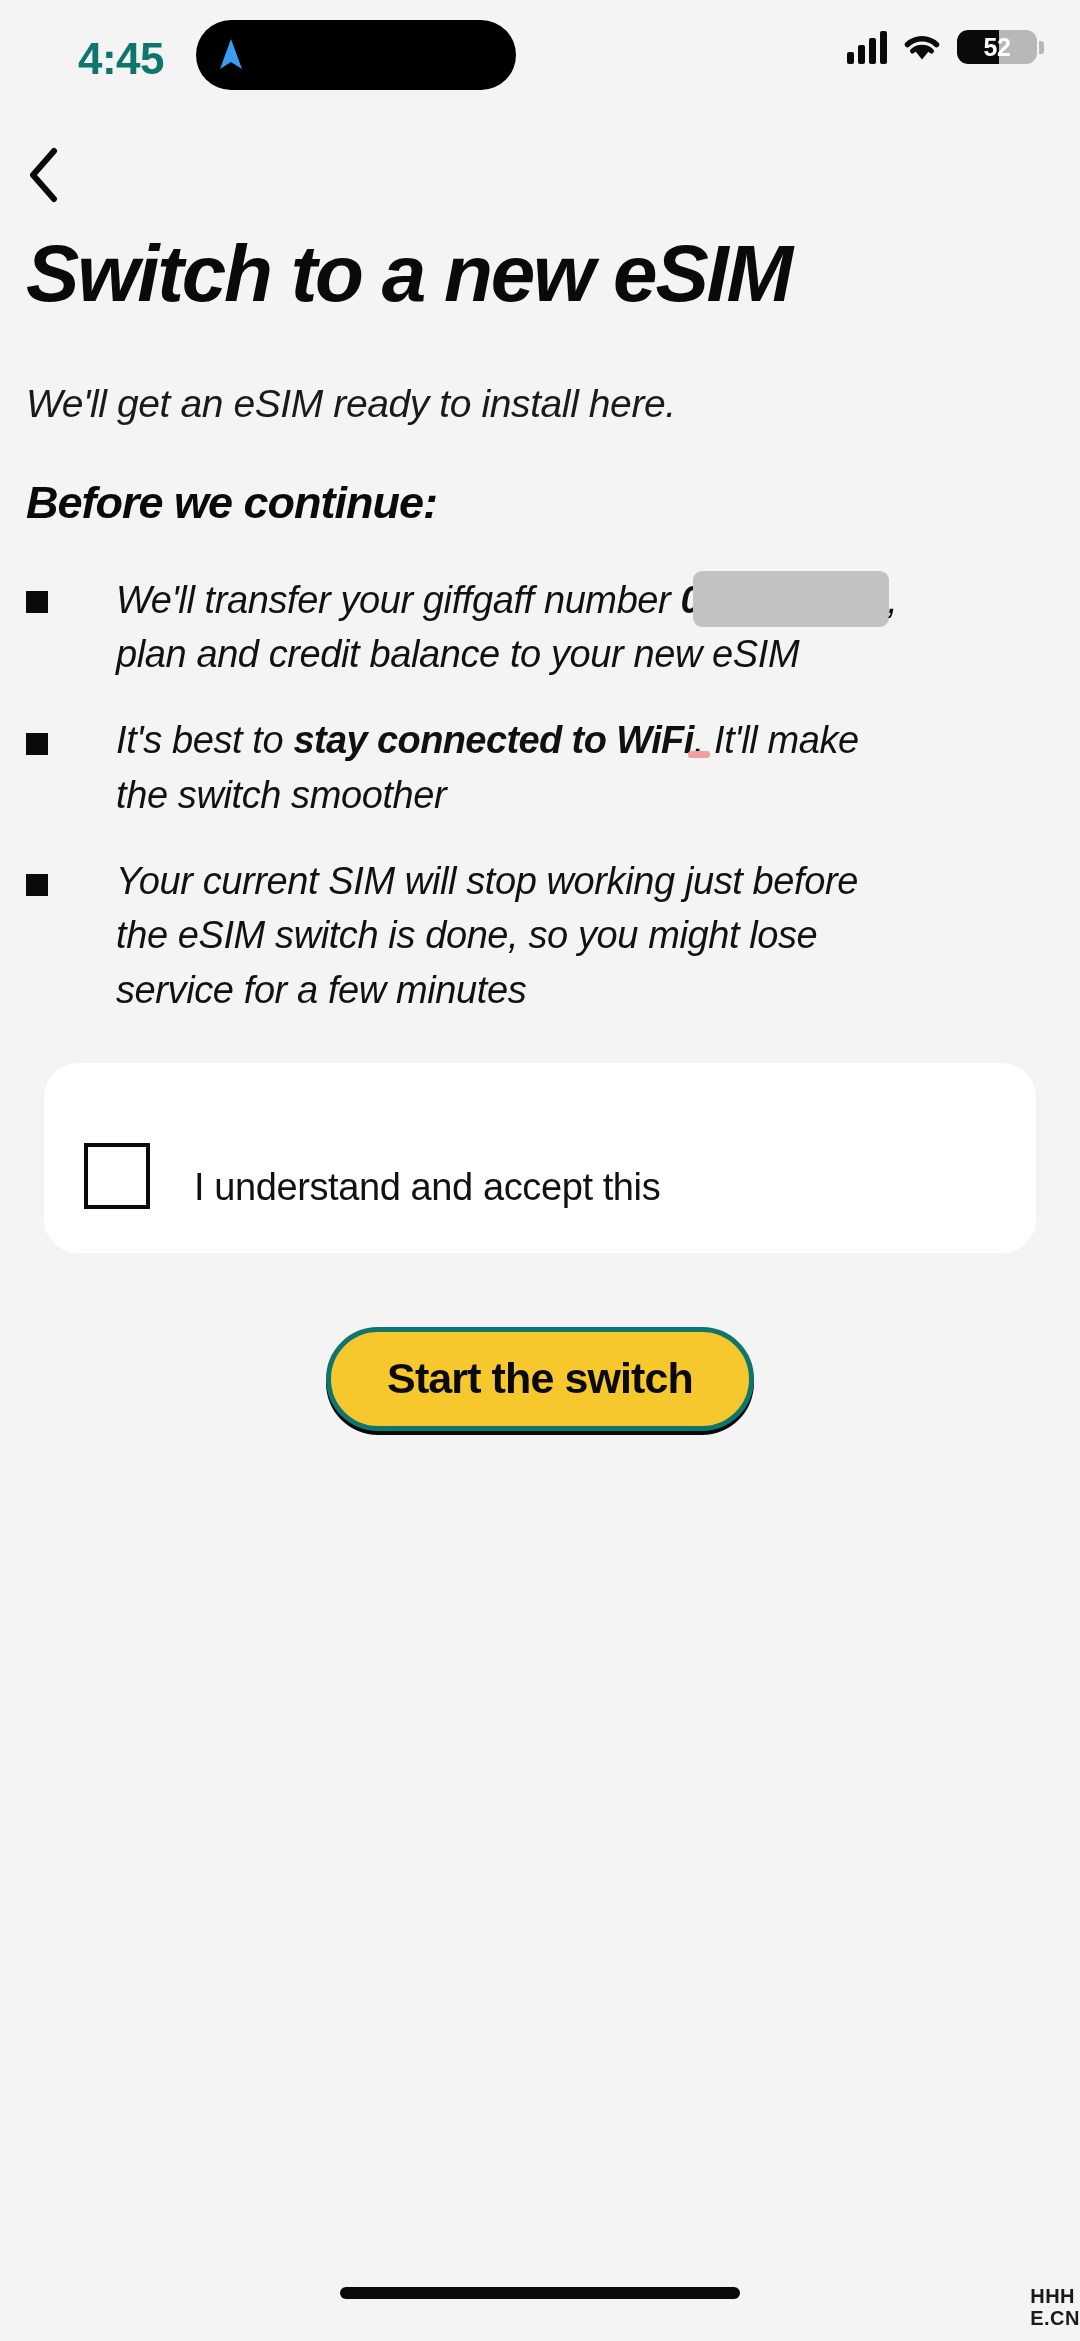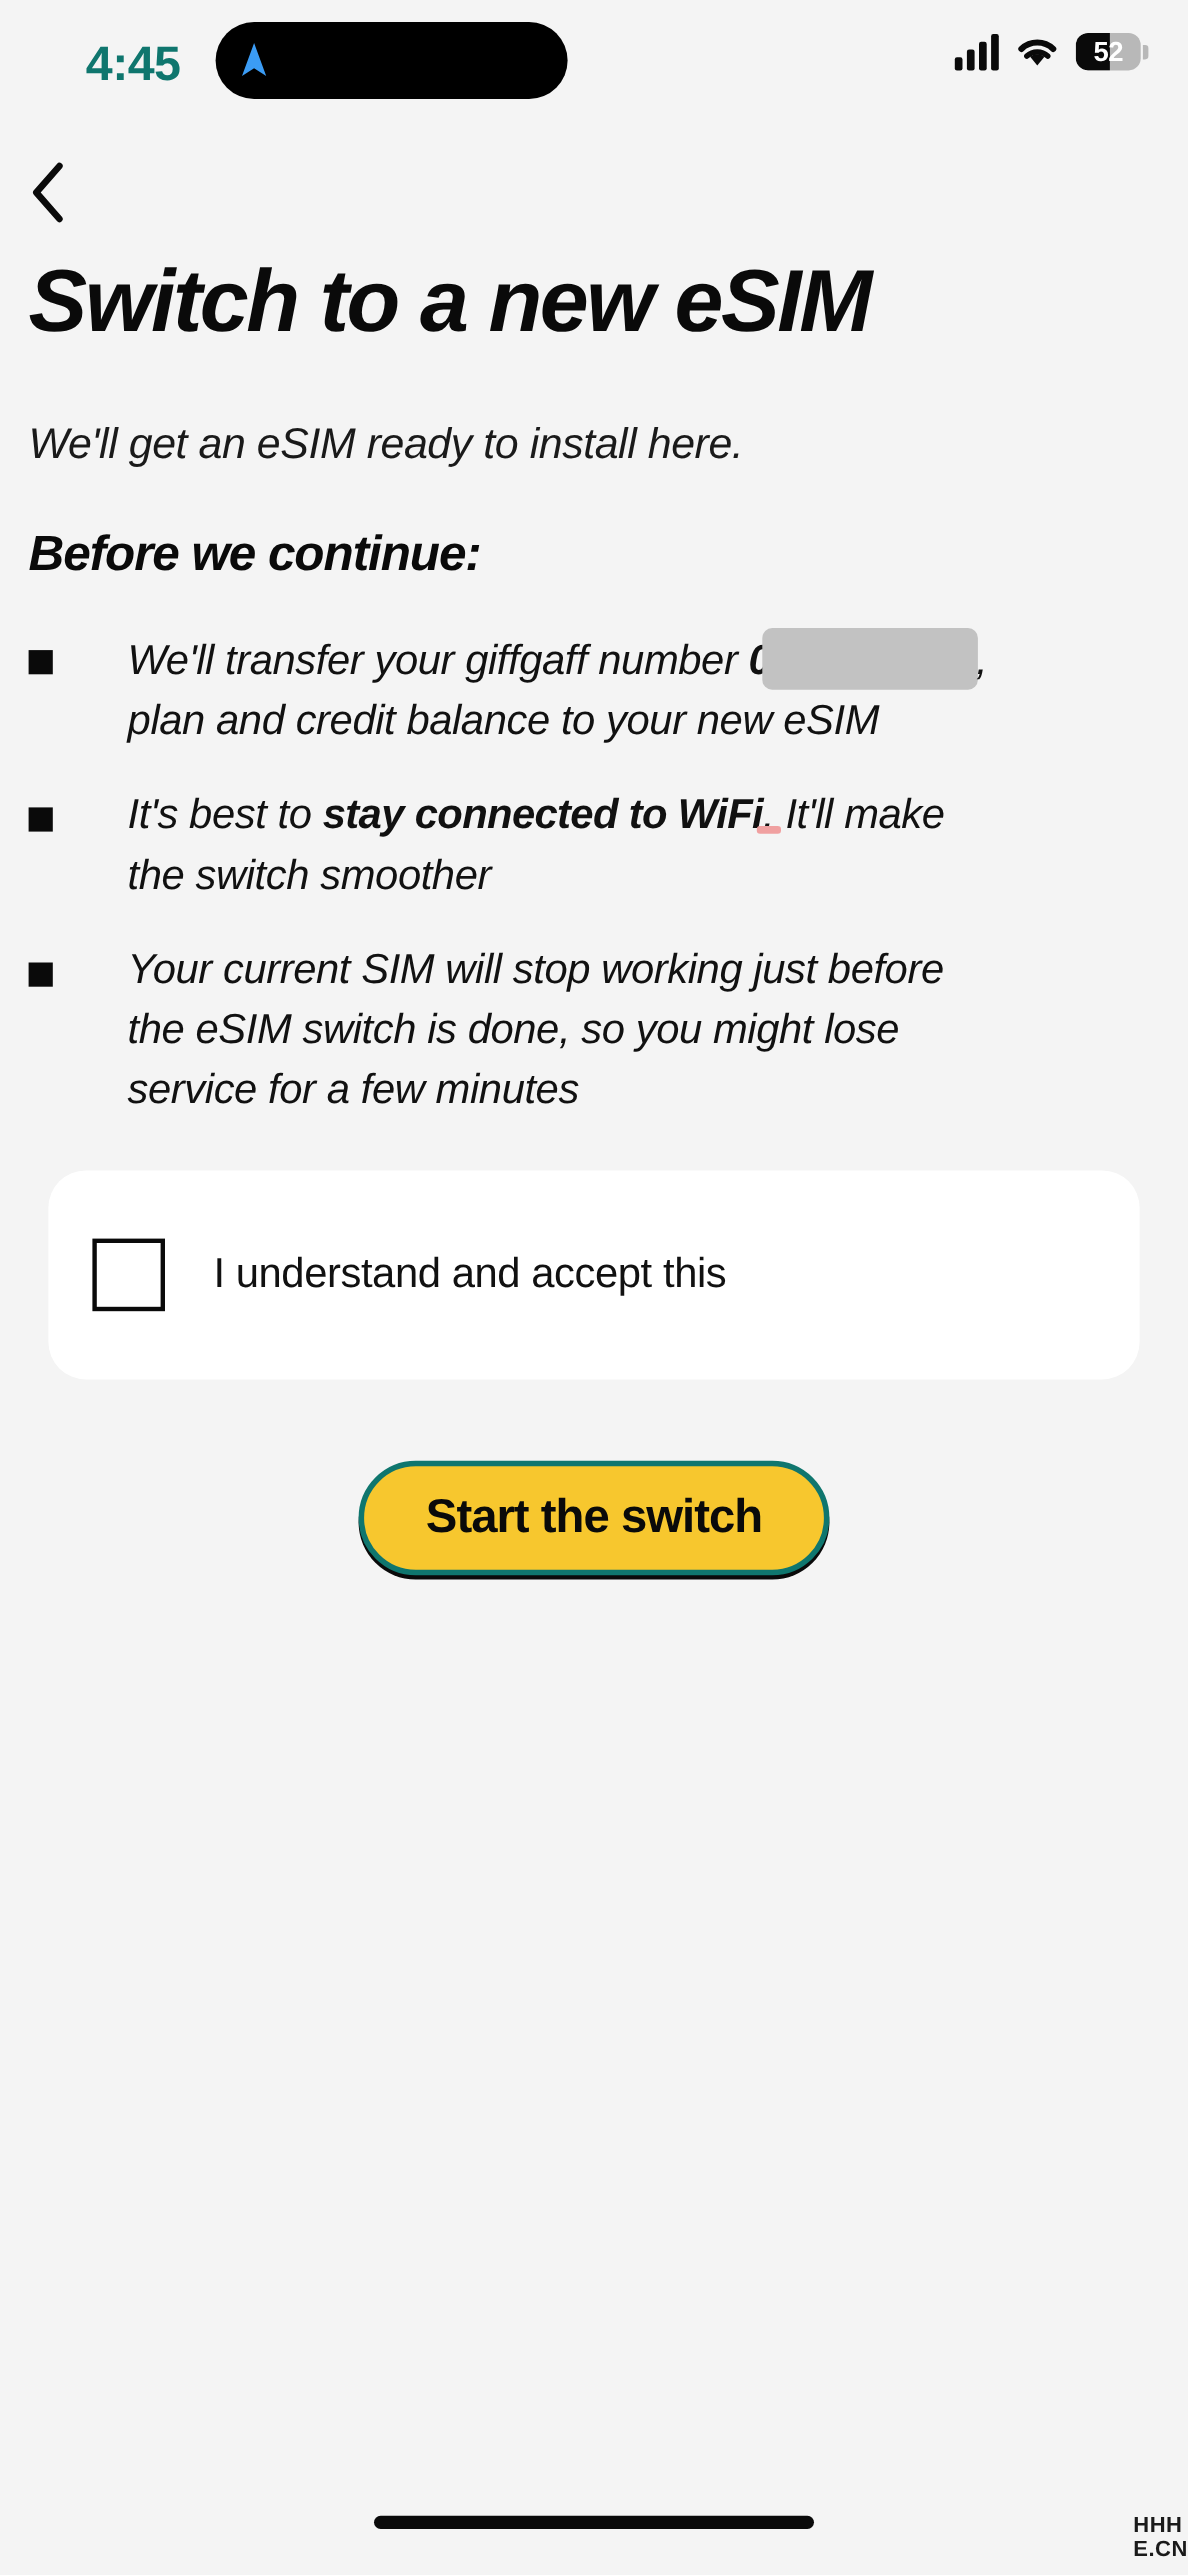--- a/index.html
+++ b/index.html
@@ -76,21 +76,21 @@
   }
   .signal-bars i:nth-child(1){ height:12px; }
   .signal-bars i:nth-child(2){ height:19px; }
   .signal-bars i:nth-child(3){ height:26px; }
   .signal-bars i:nth-child(4){ height:33px; }
 
   .wifi-icon { width:40px; height:30px; }
 
   .battery {
     position:relative;
-    width:59px;
+    width:80px;
     height:34px;
     border-radius:11px;
     background:#b8b8b8;
     display:flex;
     align-items:center;
     overflow:hidden;
   }
   .battery .fill {
     position:absolute;
     left:0; top:0; bottom:0;
@@ -217,21 +217,21 @@
     top:-2px;
   }
 
   
   .accept-card {
     margin:46px 44px 0 44px;
     background:#ffffff;
     border-radius:34px;
     padding:44px 40px;
     display:flex;
-    align-items:center;
+    align-items:flex-end;
     min-height:190px;
   }
   .checkbox {
     flex:0 0 auto;
     width:66px;
     height:66px;
     border:4px solid #0a0a0a;
     background:#ffffff;
     margin-right:44px;
   }

